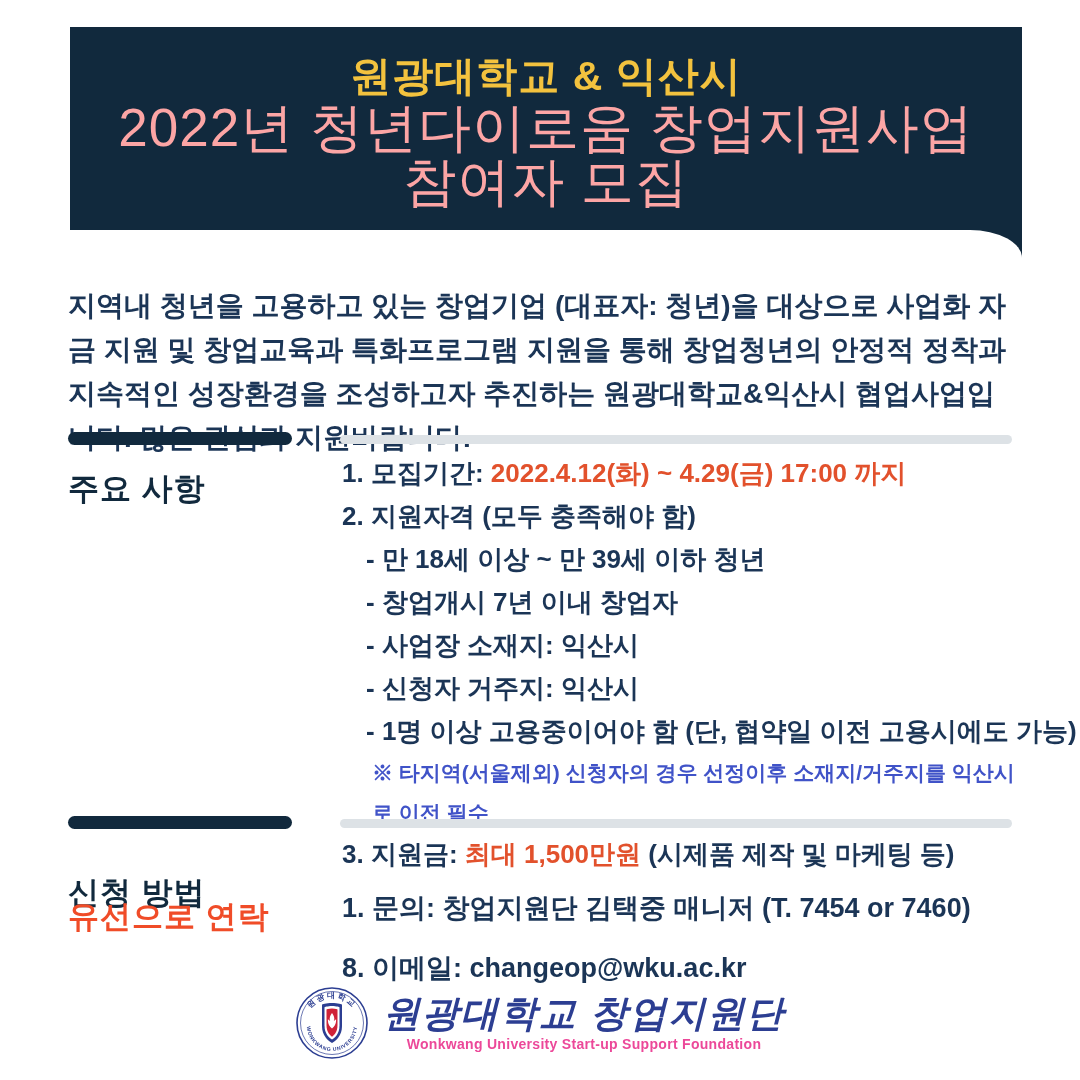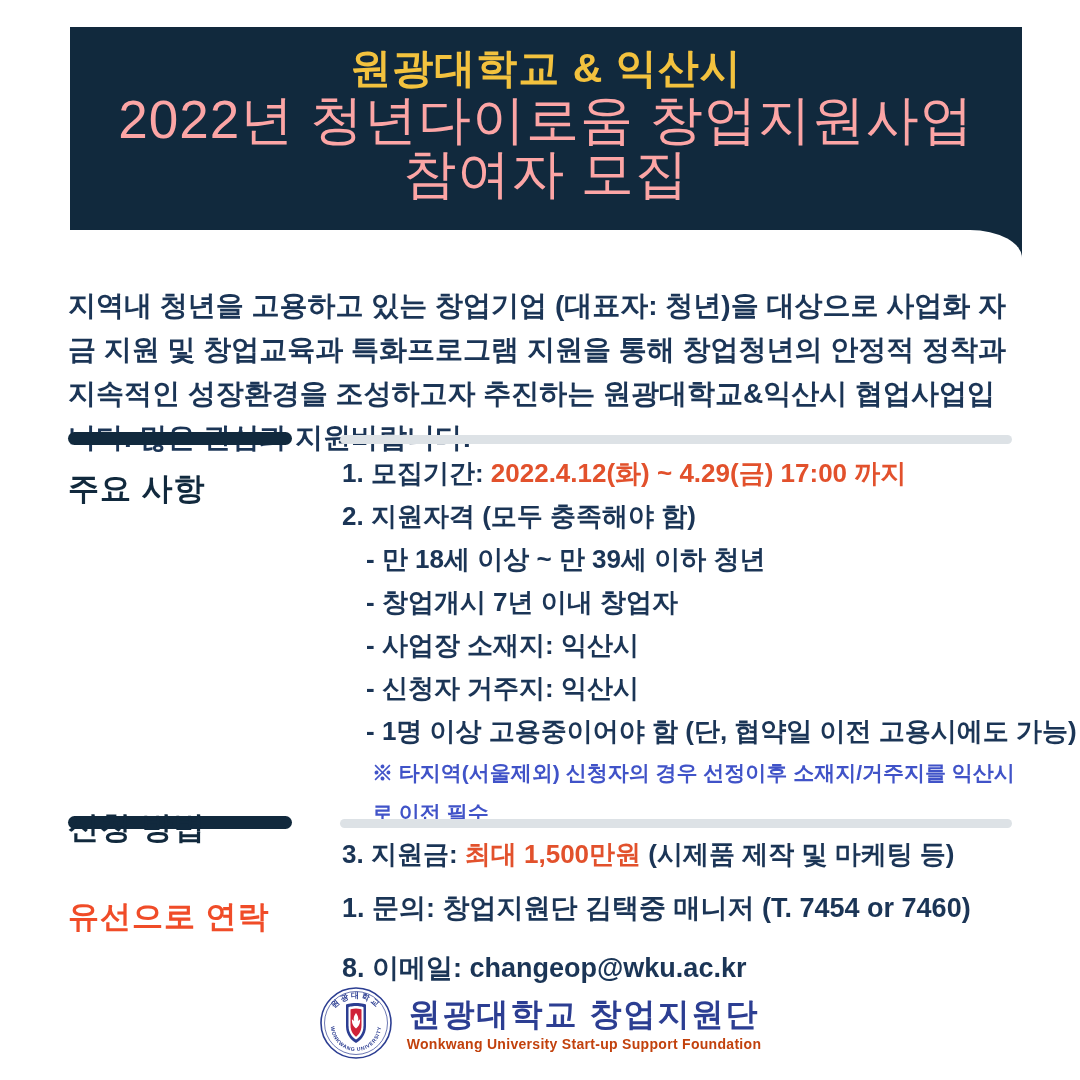--- a/index.html
+++ b/index.html
@@ -22,21 +22,21 @@
     text-align: center;
   }
   .header-notch {
     position: absolute;
     left: 0; right: 0; bottom: 0;
     height: 28px;
     background: #ffffff;
     border-top-right-radius: 52px 28px;
   }
   .header-orgs {
-    padding-top: 16px;
+    padding-top: 24px;
     font-size: 41px;
     font-weight: bold;
     color: #f3c23e;
     letter-spacing: 1px;
     line-height: 50px;
   }
   .header-title {
     font-size: 53px;
     font-weight: normal;
     color: #fca5a5;
@@ -118,31 +118,32 @@
     left: 0; top: 986px;
     width: 1080px;
     display: flex;
     align-items: center;
     justify-content: center;
     gap: 14px;
   }
   .seal { width: 74px; height: 74px; flex: 0 0 auto; }
   .logo-text { text-align: center; }
   .logo-title {
-    font-size: 32px;
+    font-size: 37px;
     font-weight: bold;
     color: #2c3e92;
     letter-spacing: 2px;
     line-height: 40px;
+    font-style: italic;
   }
   .logo-subtitle {
     margin-top: 2px;
     font-size: 14px;
     font-weight: 600;
-    color: #c2410c;
+    color: #ec4899;
     letter-spacing: 0.3px;
   }
 </style>
 </head>
 <body>
 
 <div class="page">
 
   <div class="header">
     <div class="header-orgs">원광대학교 &amp; 익산시</div>
@@ -164,21 +165,21 @@
     <div class="line sub">- 창업개시 7년 이내 창업자</div>
     <div class="line sub">- 사업장 소재지: 익산시</div>
     <div class="line sub">- 신청자 거주지: 익산시</div>
     <div class="line sub">- 1명 이상 고용중이어야 함 (단, 협약일 이전 고용시에도 가능)</div>
     <div class="note">※ 타지역(서울제외) 신청자의 경우 선정이후 소재지/거주지를 익산시로 이전 필수</div>
     <div class="line"><span>3. 지원금: </span><span class="hl">최대 1,500만원</span><span> (시제품 제작 및 마케팅 등)</span></div>
   </div>
 
   <div class="bar-dark" style="top:816px"></div>
   <div class="bar-gray" style="top:819px"></div>
-  <div class="section-label" style="top:807px">신청 방법</div>
+  <div class="section-label" style="top:872px">신청 방법</div>
   <div class="section-label accent" style="top:896px">유선으로 연락</div>
 
   <div class="apply-lines">
     <div class="line1">1.  문의:  창업지원단  김택중 매니저 (T. 7454 or 7460)</div>
     <div class="line2">8. 이메일: changeop@wku.ac.kr</div>
   </div>
 
   <div class="footer">
     <svg class="seal" viewBox="0 0 74 74">
       <defs>

